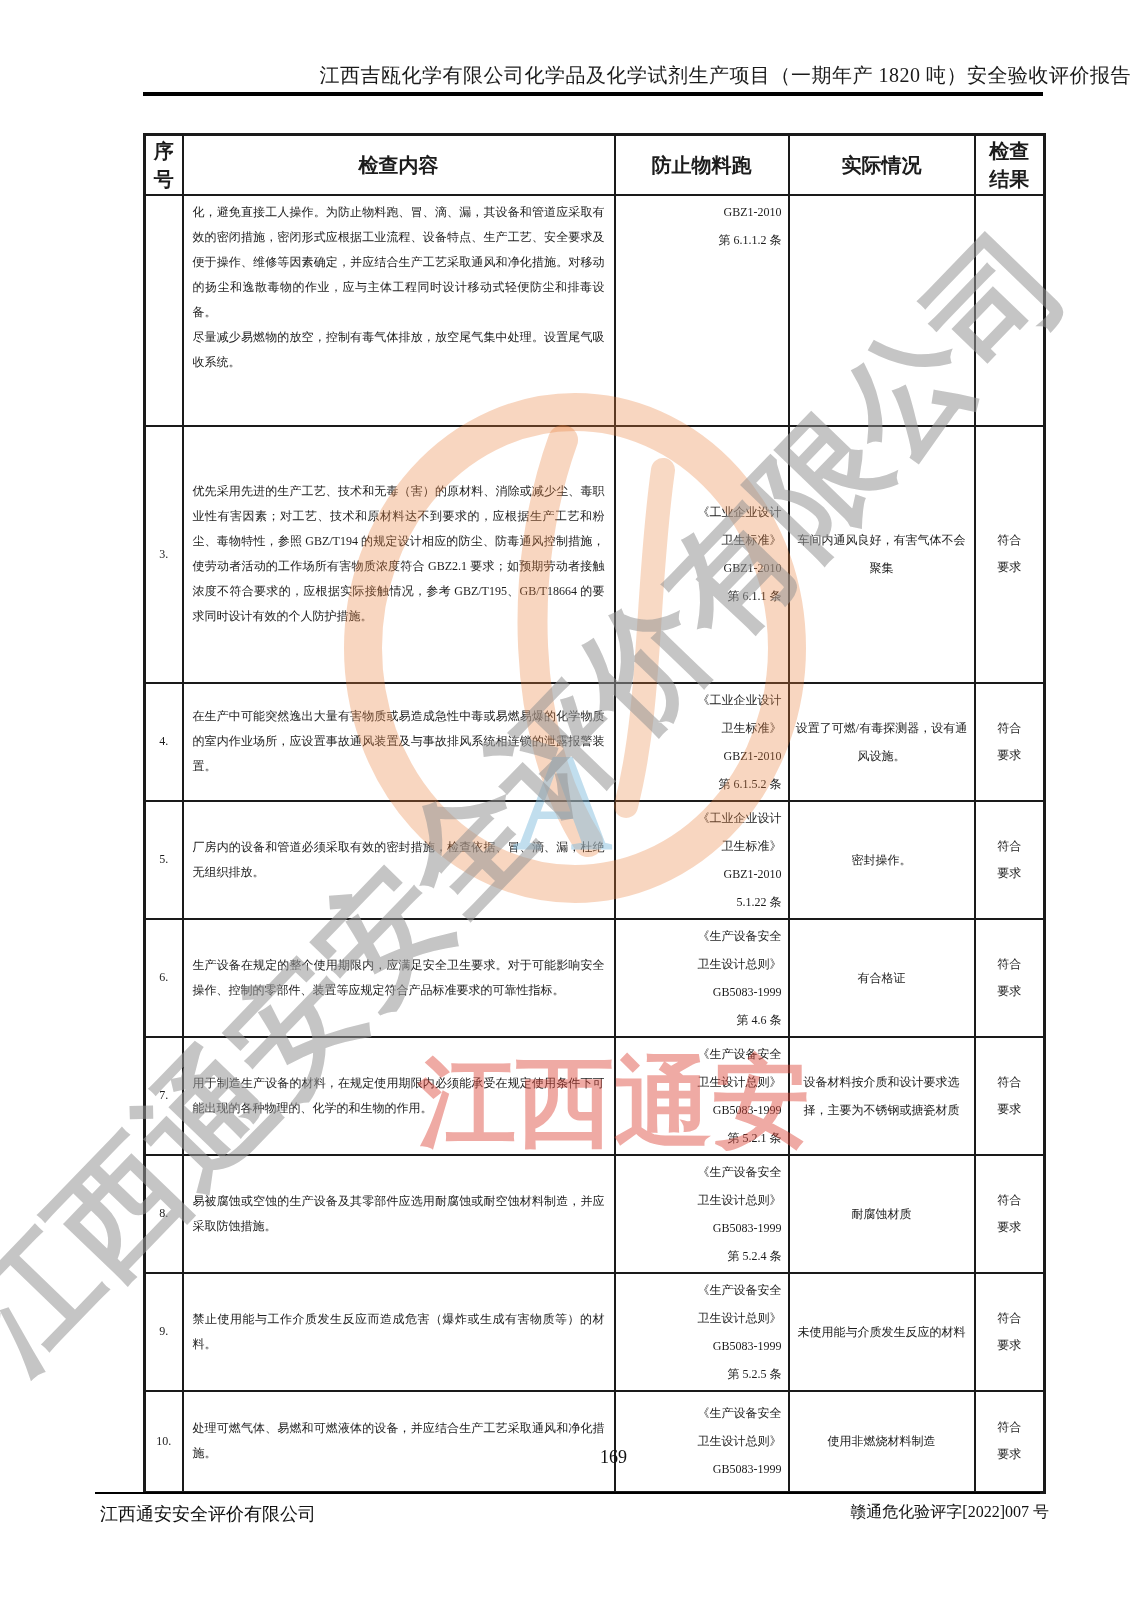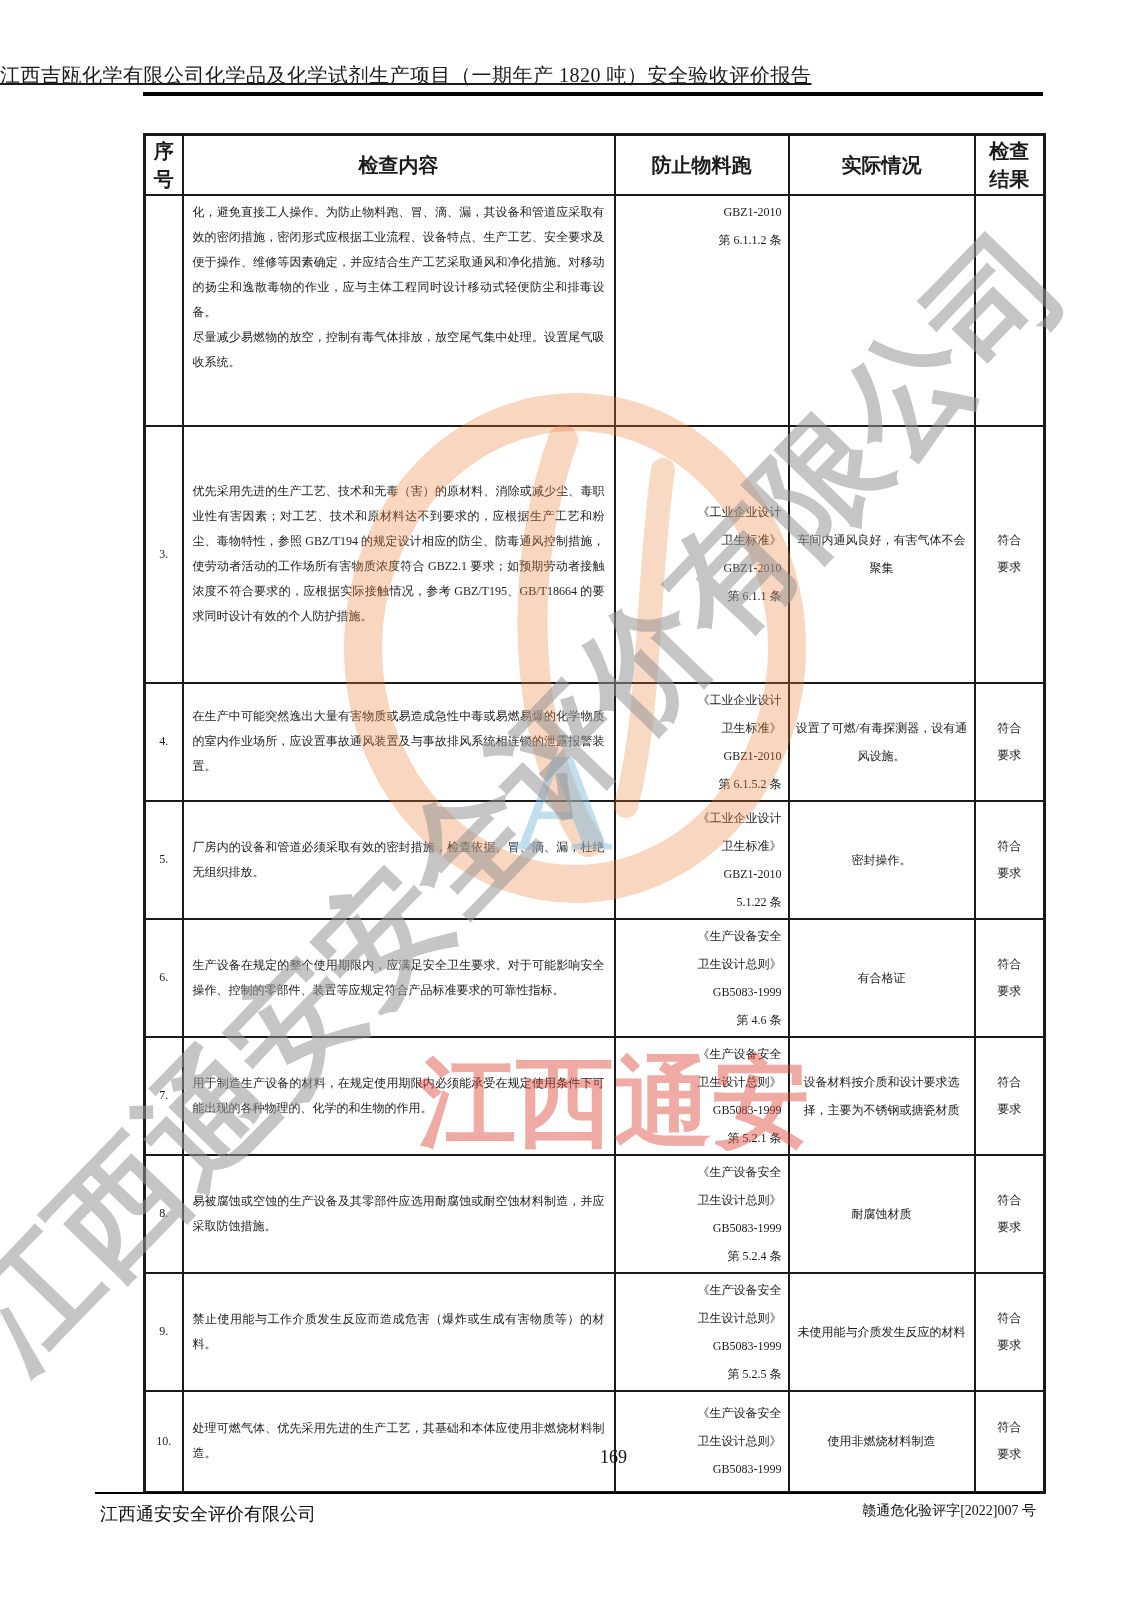--- a/index.html
+++ b/index.html
@@ -8,25 +8,24 @@
     width:1131px;height:1600px;
     margin:0 auto;
     background:#ffffff;
     font-family:"Liberation Serif","DejaVu Serif",serif;
     color:#111;
     overflow:hidden;
   }
   .doc-title{
     position:absolute;
     left:0; top:62px; width:1131px;
-    text-align:left;
+    text-align:right;
     font-size:20px;
     letter-spacing:0.5px;
     color:#1a1a1a;
-    text-decoration:underline;
   }
   .title-rule{
     position:absolute;
     left:143px; top:92px;
     width:900px; height:4px;
     background:#000;
   }
   table.inspection{
     position:absolute;
     left:143px; top:133px;
@@ -96,22 +95,22 @@
     width:945px; height:2px;
     background:#000;
   }
   .footer-left{
     position:absolute;
     left:100px; top:1502px;
     font-size:18px;
   }
   .footer-right{
     position:absolute;
-    right:95px; top:1502px;
-    font-size:14px;
+    right:82px; top:1502px;
+    font-size:16px;
   }
   .watermark-layer{
     position:absolute;
     left:0; top:0;
     width:1131px; height:1600px;
     pointer-events:none;
   }
   .watermark-layer text{
     font-family:"Liberation Serif","DejaVu Serif",serif;
   }
@@ -225,21 +224,21 @@
           <td class="c-basis">《生产设备安全
 卫生设计总则》
 GB5083-1999
 第 5.2.5 条</td>
           <td class="c-actual">未使用能与介质发生反应的材料</td>
           <td class="c-result">符合
 要求</td>
         </tr>
         <tr style="height: 102px;">
           <td class="c-no">10.</td>
-          <td class="c-content">处理可燃气体、优先采用先进的生产工艺，其基础和本体应使用非燃烧材料制造。</td>
+          <td class="c-content">处理可燃气体、易燃和可燃液体的设备，并应结合生产工艺采取通风和净化措施。</td>
           <td class="c-basis">《生产设备安全
 卫生设计总则》
 GB5083-1999</td>
           <td class="c-actual">使用非燃烧材料制造</td>
           <td class="c-result">符合
 要求</td>
         </tr>
       </tbody>
     </table>
 

